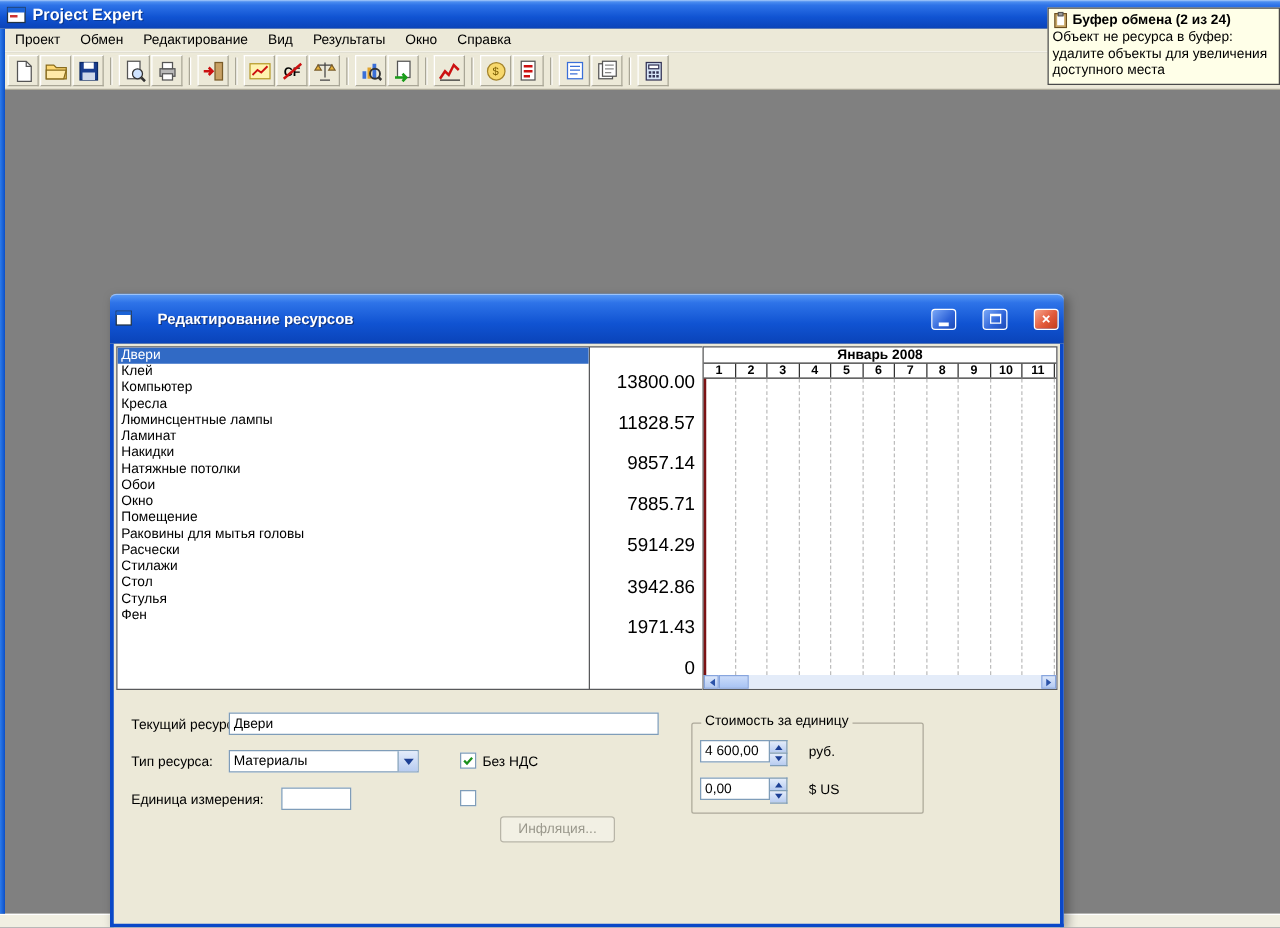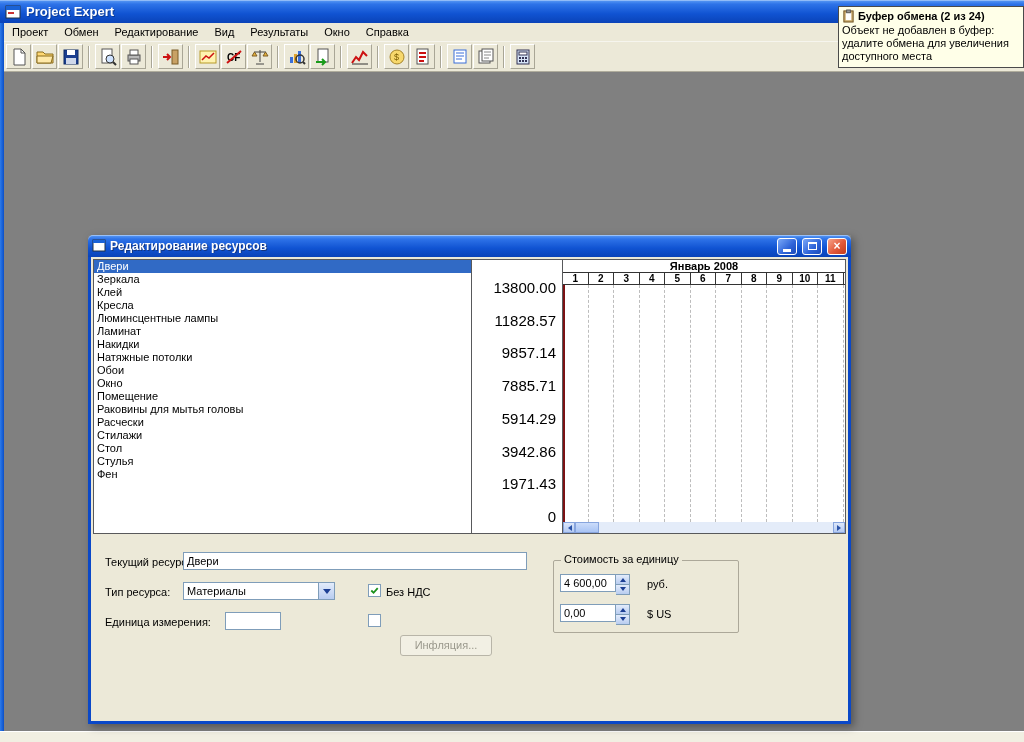--- a/index.html
+++ b/index.html
@@ -42,24 +42,24 @@
     background:#FFFFE8; border:1px solid #4A4A4A; padding:2px 4px 4px 3px;
     font-size:11px; line-height:13px; color:#000;margin-left:17px;
   }
   .popup-title-row { display:flex; align-items:center; gap:3px; margin-bottom:1px; }
   .popup-title { font-weight:bold; }
 
   
   .dialog { position:absolute; left:88px; top:163px; width:763px; z-index:10;
     box-shadow:3px 3px 8px rgba(0,0,0,.35); }
   .dlg-titlebar {
-    height:22px; border-radius:5px 5px 0 0;
+    height:40px; border-radius:5px 5px 0 0;
     background:linear-gradient(180deg,#5C9CF5 0%,#2E73E8 18%,#1053D2 60%,#0A43B8 100%);
     box-shadow:inset 0 1px 0 rgba(255,255,255,.4);
-    display:flex; align-items:center; gap:4px; padding:0 4px;
+    display:flex; align-items:center; gap:20px; padding:0 4px;
   }
   .dlg-title { flex:1; color:#fff; font-weight:bold; font-size:12px; text-shadow:1px 1px 0 #13357E;
     white-space:nowrap; overflow:hidden; }
   .dlg-btn {
     width:20px; height:17px; border-radius:3px; border:1px solid #fff; margin-left:1px;
     display:flex; align-items:center; justify-content:center; color:#fff; font-size:12px; font-weight:bold;
   }
   .dlg-btn.bluebtn { background:linear-gradient(135deg,#7AA8F8,#2E63D8 60%,#1C4BB8); }
   .dlg-btn.redbtn  { background:linear-gradient(135deg,#F6A48B,#E2593A 55%,#C23C1C); }
   .glyph-min { width:8px; height:3px; background:#fff; margin-top:8px; }
@@ -299,22 +299,22 @@
             <span class="glyph-max"></span>
           </div>
         <div class="dlg-btn redbtn">
             <span>×</span>
           </div>
       </div>
       <div class="dlg-body">
 
         <div class="listbox">
           <div class="li sel">Двери</div>
-          <div class="li">Зеркала</div>
           <div class="li">Клей</div>
+          <div class="li">Компьютер</div>
           <div class="li">Кресла</div>
           <div class="li">Люминсцентные лампы</div>
           <div class="li">Ламинат</div>
           <div class="li">Накидки</div>
           <div class="li">Натяжные потолки</div>
           <div class="li">Обои</div>
           <div class="li">Окно</div>
           <div class="li">Помещение</div>
           <div class="li">Раковины для мытья головы</div>
           <div class="li">Расчески</div>
@@ -437,16 +437,16 @@
 
   <div class="popup">
     <div class="popup-title-row">
       <svg width="13" height="14" viewBox="0 0 14 15">
         <rect x="2" y="2" width="10" height="12" fill="#C9A96A" stroke="#6b4e1e"></rect>
         <rect x="4" y="4" width="6" height="8" fill="#fff"></rect>
         <rect x="5" y="1" width="4" height="3" fill="#9a9a9a" stroke="#555"></rect>
       </svg>
       <span class="popup-title">Буфер обмена (2 из 24)</span>
     </div>
-    <div class="popup-body">Объект не добавлен в буфер: удалите обмена для увеличения доступного места</div>
+    <div class="popup-body">Объект не ресурса в буфер: удалите объекты для увеличения доступного места</div>
   </div>
 
 </div>
 
 </body></html>

